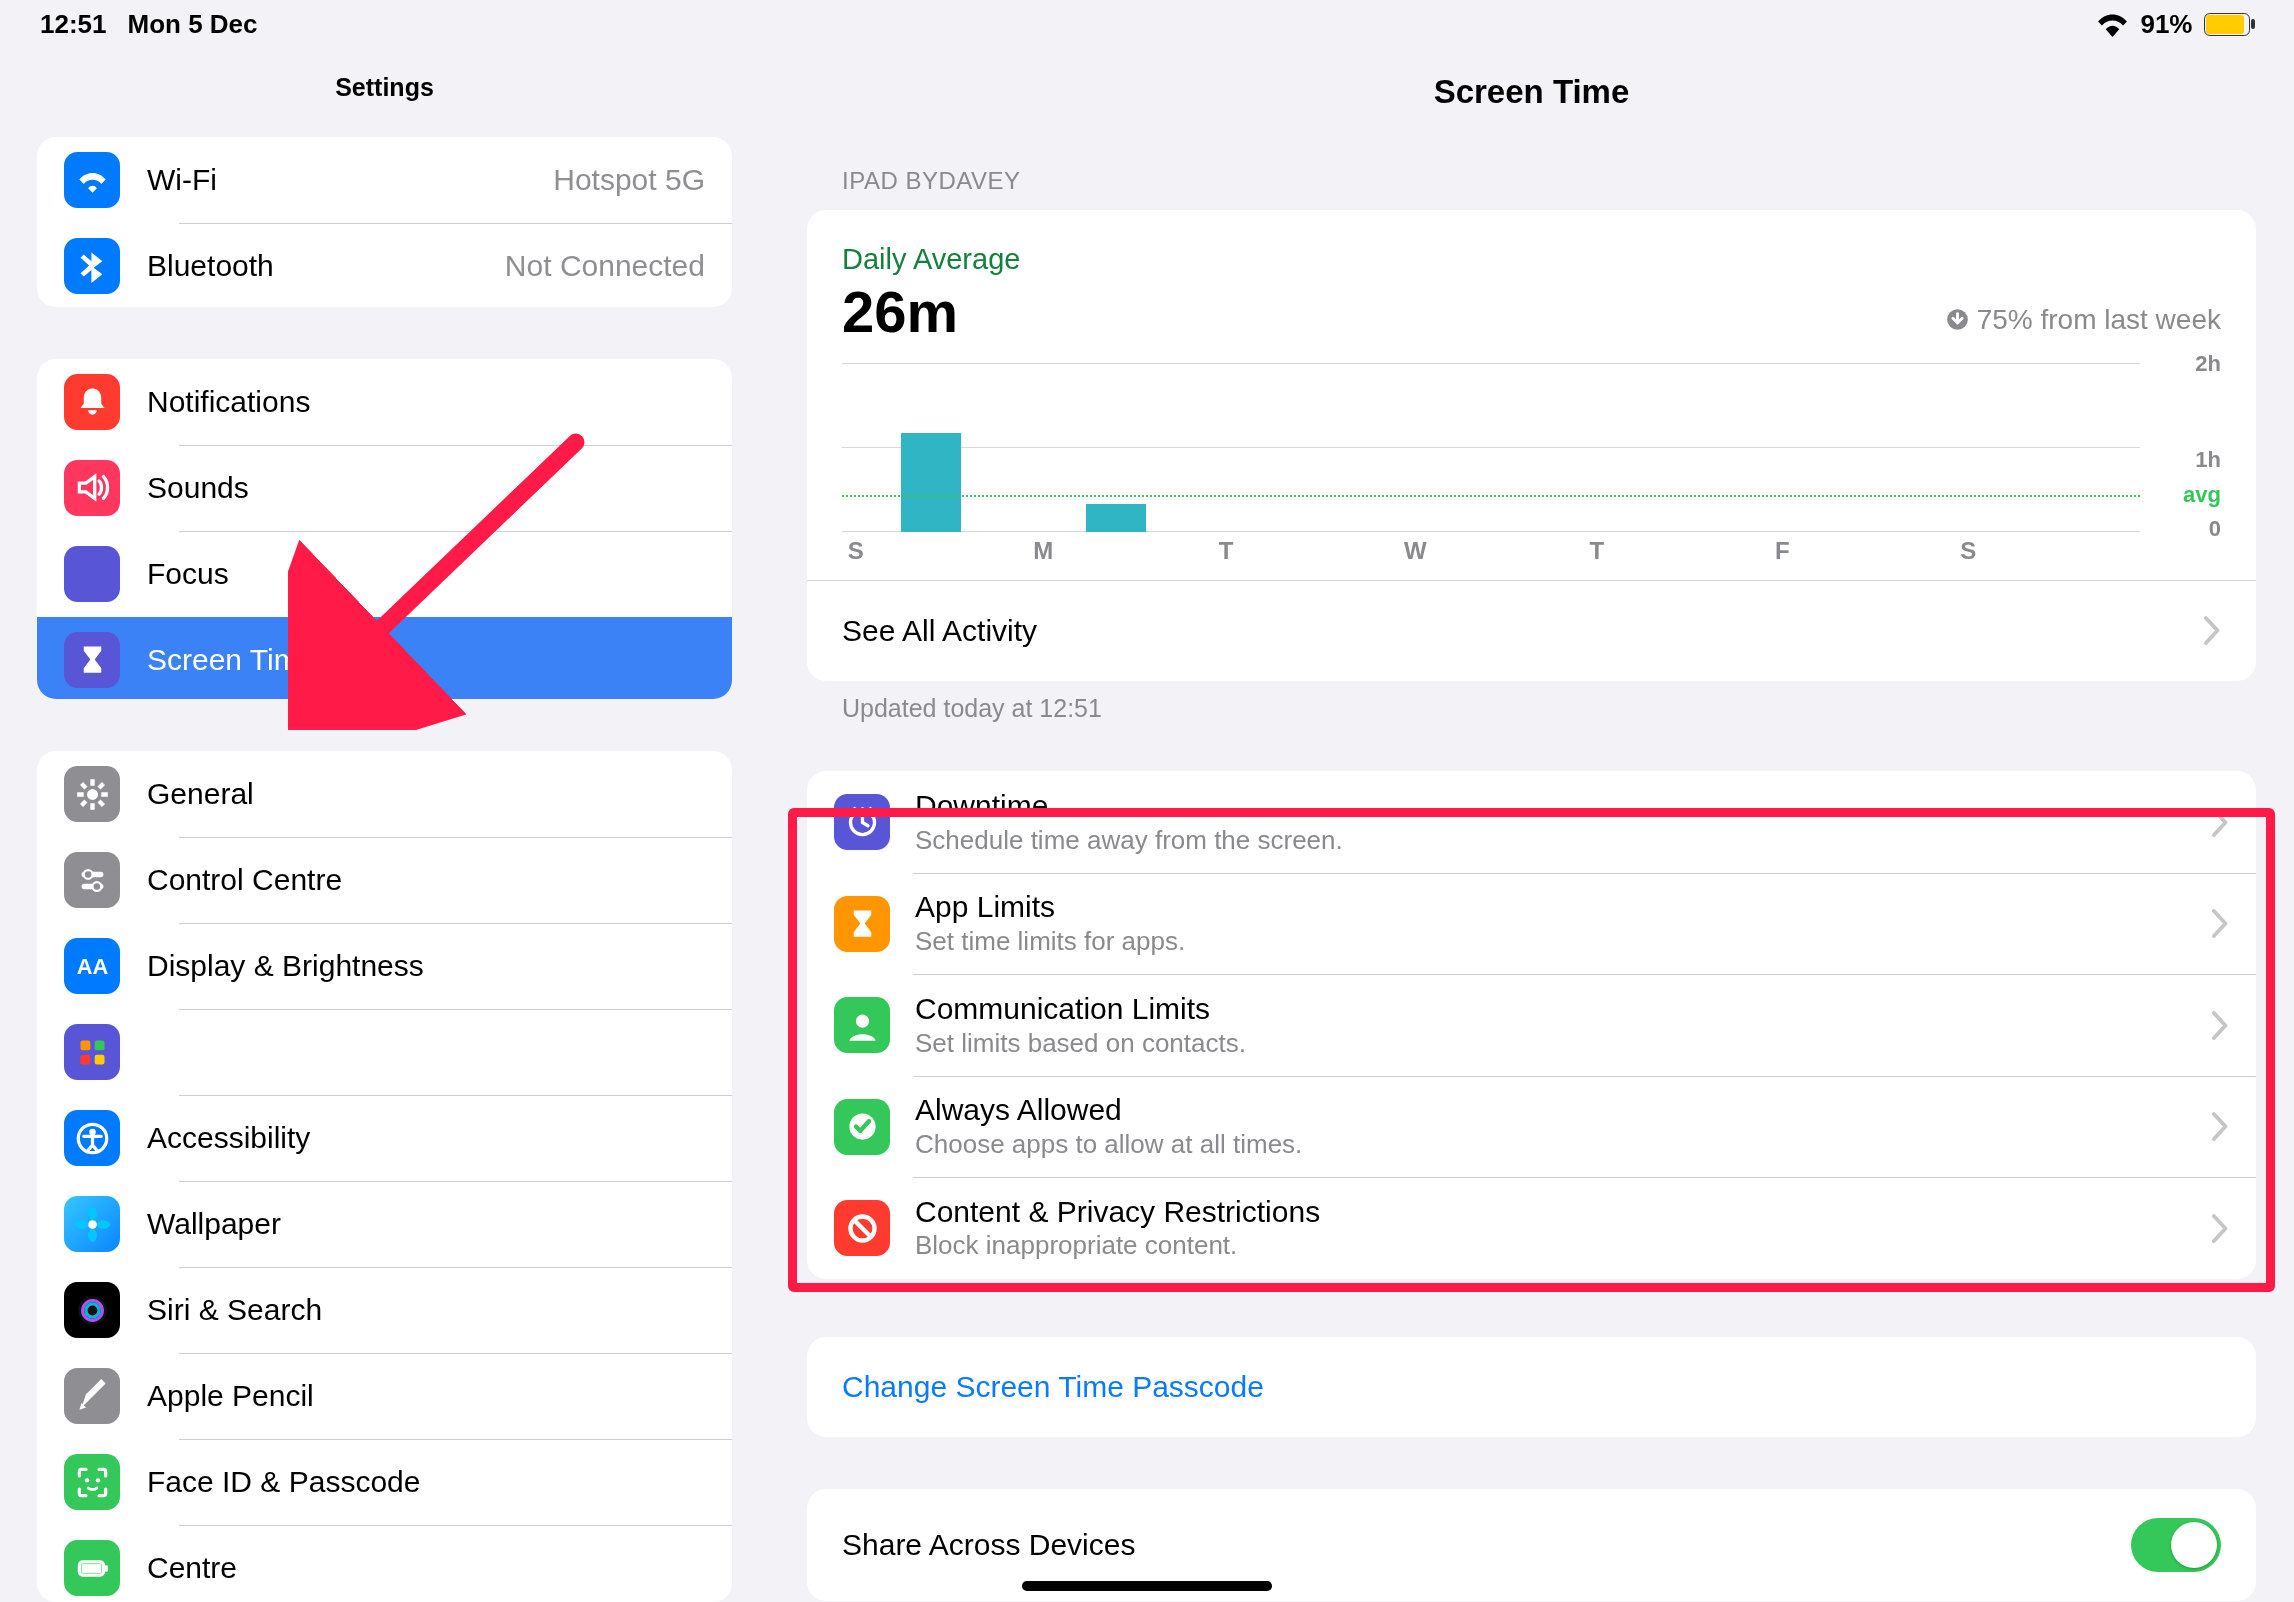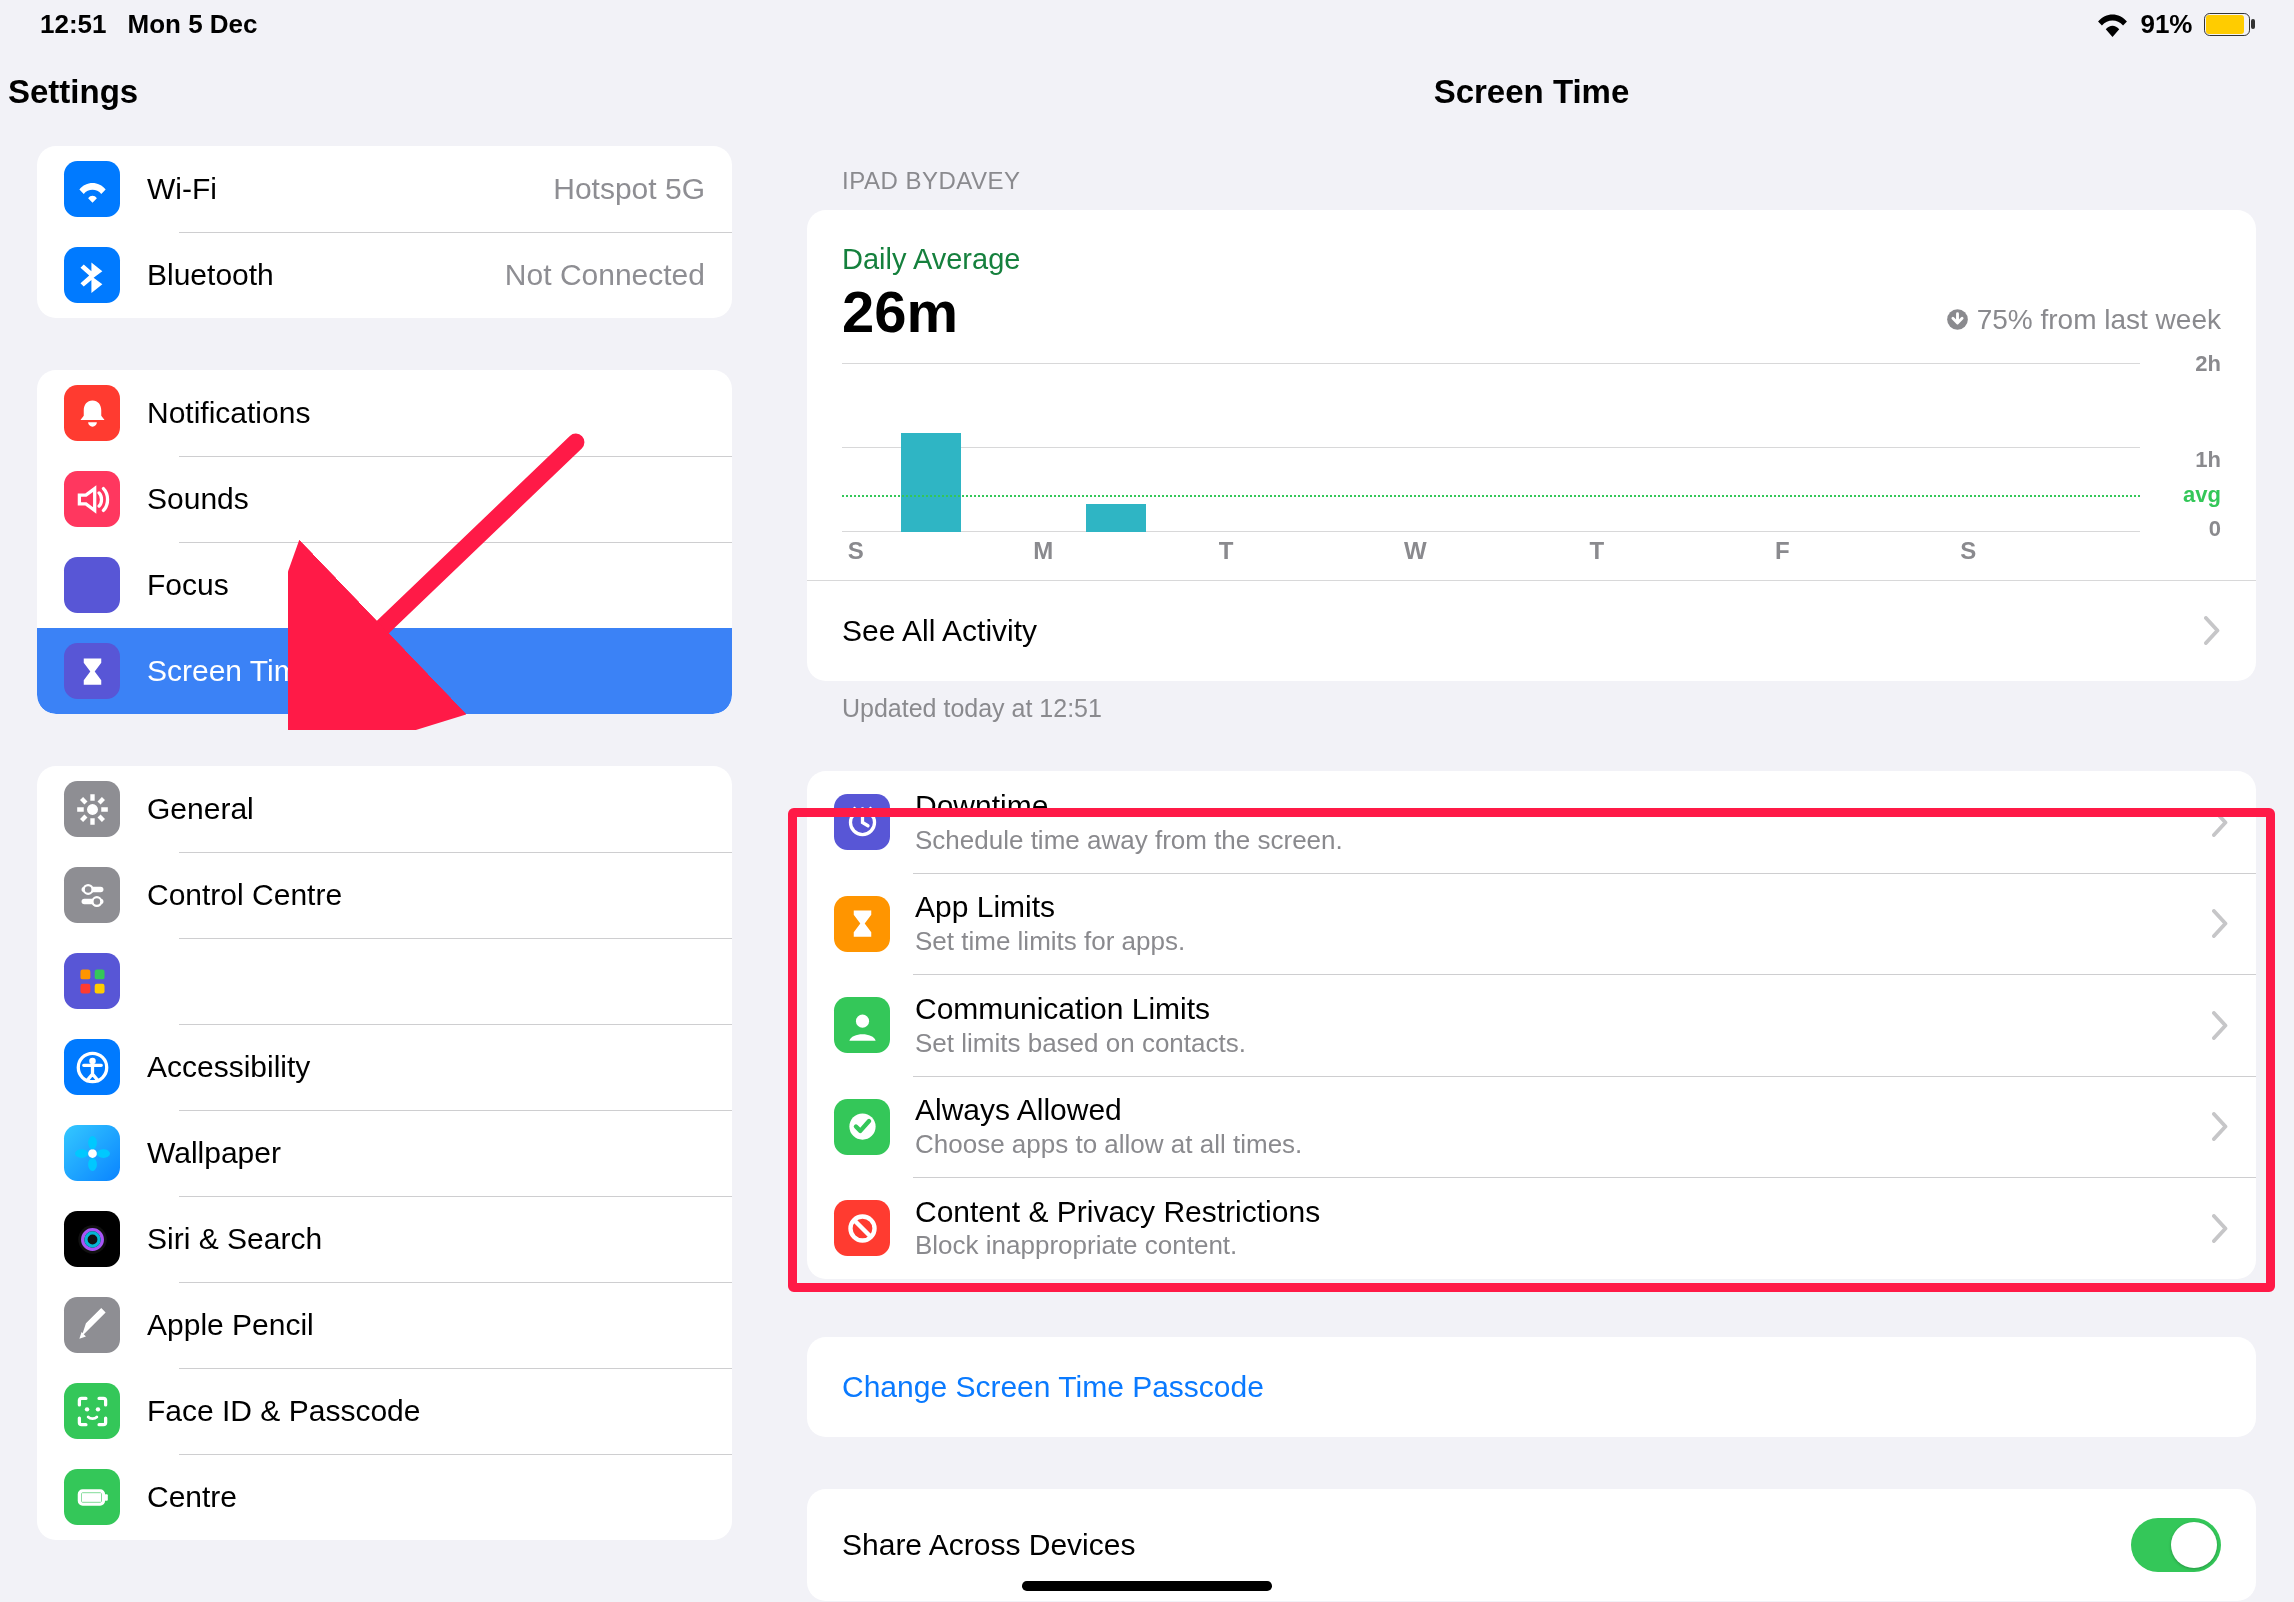--- a/index.html
+++ b/index.html
@@ -8,21 +8,21 @@
   .status-bar { position: absolute; top: 0; left: 0; right: 0; height: 48px; display: flex; align-items: center; justify-content: space-between; padding: 0 44px 0 40px; font-size: 26px; font-weight: 600; }
   .status-left { display: flex; gap: 21px; align-items: baseline; justify-content: space-between; }
   .status-right { display: flex; gap: 11.5px; align-items: center; }
   .battery-shell { width: 46px; height: 23px; border: 1.9px solid #333; border-radius: 5.8px; position: relative; }
   .battery-shell::after { content:""; position:absolute; right:-5.8px; top:5.8px; width:3.8px; height:9.6px; background:#333; border-radius:1.9px; }
   .battery-fill { position:absolute; left:1px; top:1px; bottom:1px; border-radius:2.9px; background:#ffcc00; }
   
   .app { position:absolute; top:0; left:0; right:0; bottom:0; display:flex; }
   .sidebar { width: 769px; background:#f2f2f7; display:flex; flex-direction:column; }
   .sidebar-spacer { height: 48px; }
-  .sidebar-title { font-size:33px; font-weight:700; padding:25px 8px 35px; }
+  .sidebar-title { text-align:center; font-size:25px; font-weight:700; padding:25px 8px 35px; }
   .group { margin: 0 37px 52px; background:#fff; border-radius:19px; overflow:hidden; }
   .row { display:flex; align-items:center; min-height:86px; padding:0 27px; position:relative; }
   .row + .row::before { content:""; position:absolute; left:142px; right:0; top:0; height:1px; background:rgba(60,60,67,.25); }
   .row .icon-slot { width:56px; height:56px; border-radius:13.4px; display:flex; align-items:center; justify-content:center; margin-right:27px; flex-shrink:0; }
   .row .label { font-size:30px; flex:1; }
   .row .trail { font-size:30px; color:#8e8e93; }
   .row.selected { background:#3b82f6; }
   .row.selected .label { color:#fff; }
   .row.selected + .row::before, .row.selected::before { display:none; }
   .group > .row.selected { border-radius:0 0 19px 19px; }
@@ -290,20 +290,28 @@
         </div>
         <div class="row">
           <div class="icon-slot bg-gray">
             <svg width="35" height="35" viewBox="0 0 32 32">
               <use href="#ic-sliders"></use>
             </svg>
           </div>
           <div class="label">Control Centre</div>
         </div>
         <div class="row">
+          <div class="icon-slot bg-iconblue">
+            <svg width="35" height="35" viewBox="0 0 32 32">
+              <use href="#ic-aa"></use>
+            </svg>
+          </div>
+          <div class="label">Display &amp; Brightness</div>
+        </div>
+        <div class="row">
           <div class="icon-slot bg-apps" style="background: rgb(88, 86, 214);">
             <svg width="35" height="35" viewBox="0 0 32 32">
               <use href="#ic-apps"></use>
             </svg>
           </div>
         </div>
         <div class="row">
           <div class="icon-slot bg-iconblue">
             <svg width="35" height="35" viewBox="0 0 32 32">
               <use href="#ic-person"></use>

